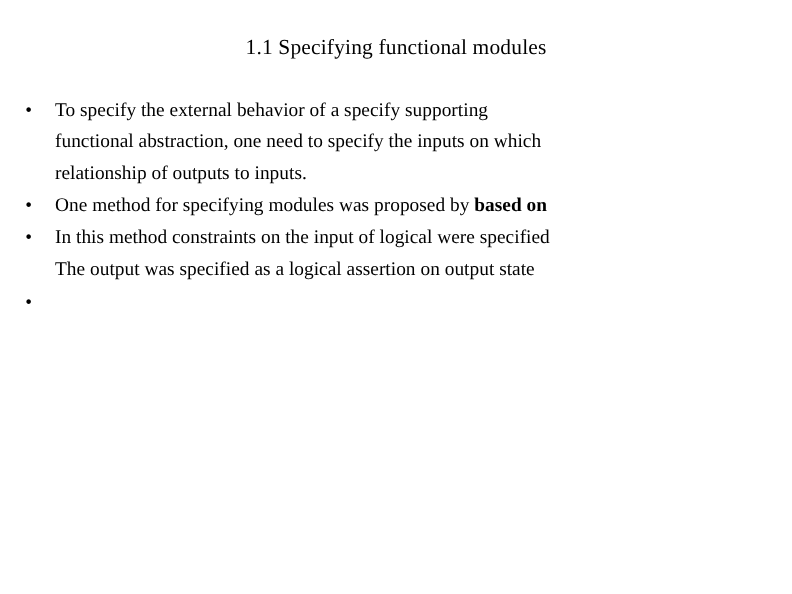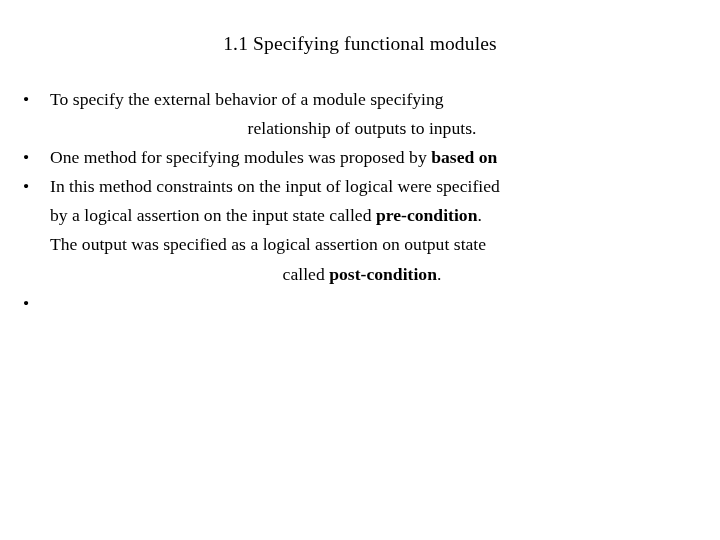--- a/index.html
+++ b/index.html
@@ -66,57 +66,56 @@
     text-justify: inter-word;
     white-space: nowrap;
   }
   .bullet-item .para > .line::after {
     content: "";
     display: inline-block;
     width: 100%;
     height: 0;
   }
   .bullet-item .para > .line.last {
-    text-align: center;
+    text-align: left;
   }
   .bullet-item .para > .line.last::after {
     content: none;
   }
   b, .bold {
     font-weight: bold;
   }
 </style>
 </head>
 <body>
 
 <div class="slide">
 
   <div class="slide-title">1.1 Specifying functional modules</div>
 
   <div class="body-block" id="body-block">
       <div class="bullet-item">
         <span class="marker">•</span>
         <span class="para">
-          <span class="line">To specify the external behavior of a module specifying</span>
+          <span class="line">To specify the external behavior of a specify supporting</span>
+          <span class="line">functional abstraction, one need to specify the inputs on which</span>
           <span class="line last">relationship of outputs to inputs.</span>
         </span>
       </div>
       <div class="bullet-item">
         <span class="marker">•</span>
         <span class="para">
           <span class="line"><span>One method for specifying modules was proposed by </span><span class="bold">based on</span></span>
         </span>
       </div>
       <div class="bullet-item">
         <span class="marker">•</span>
         <span class="para">
           <span class="line"><span>In this method constraints on the input of logical were specified</span></span>
-          <span class="line"><span>by a logical assertion on the input state called </span><span class="bold">pre-condition</span><span>.</span></span>
           <span class="line"><span>The output was specified as a logical assertion on output state</span></span>
-          <span class="line last"><span>called </span><span class="bold">post-condition</span><span>.</span></span>
         </span>
       </div>
       <div class="bullet-item">
         <span class="marker">•</span>
         <span class="para">
         </span>
       </div>
     </div>
 
 </div>

